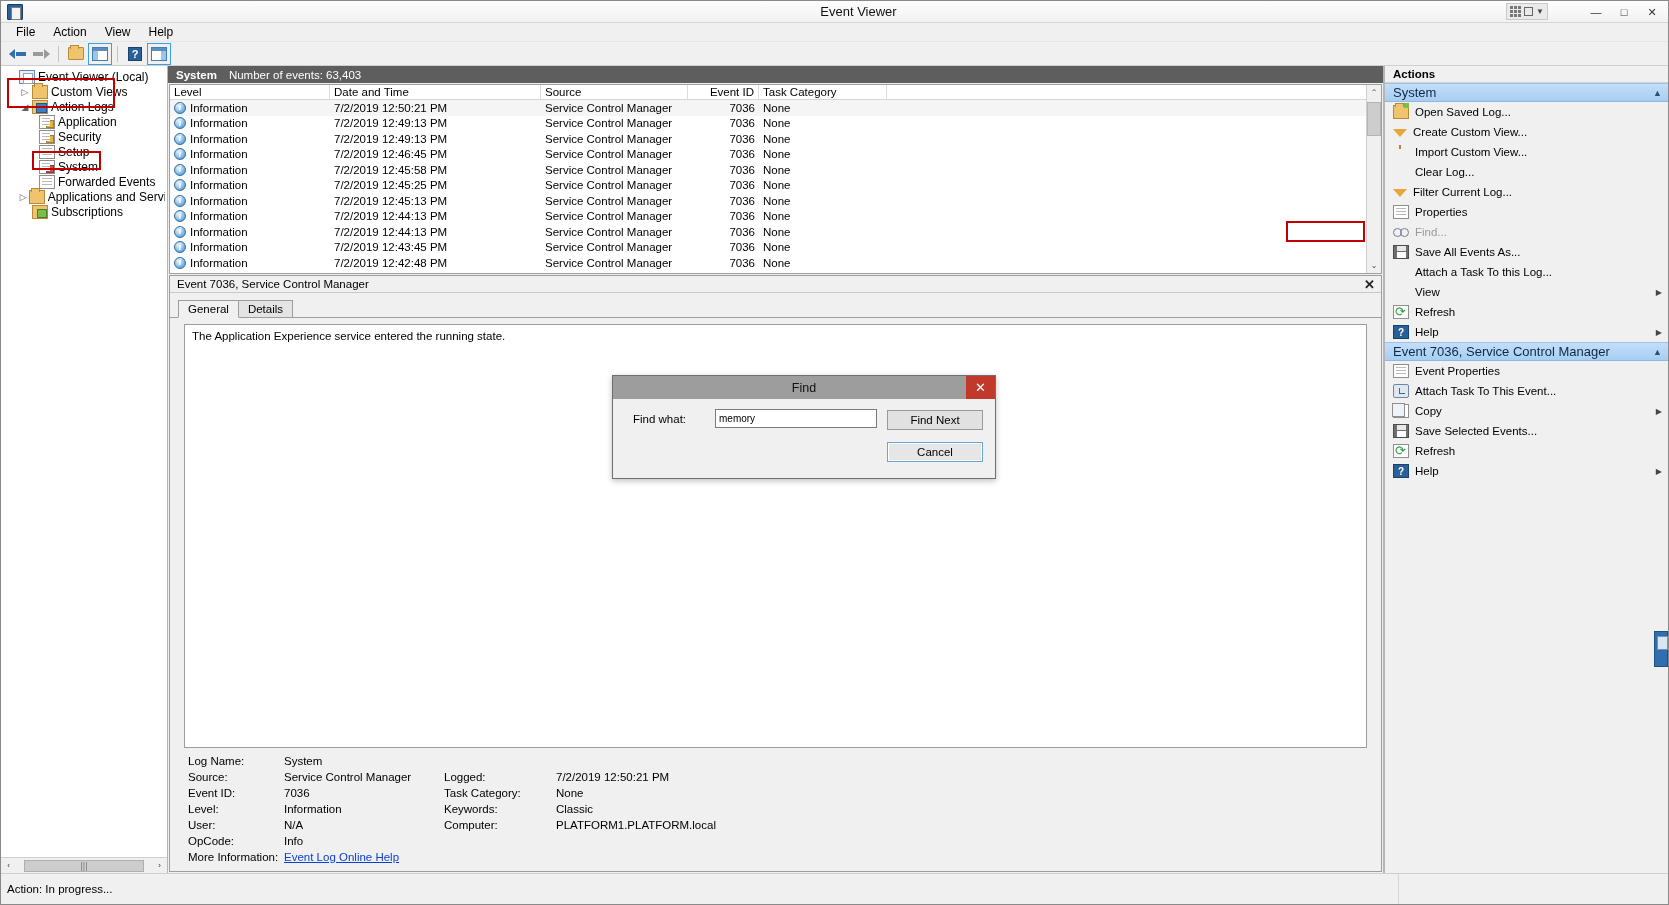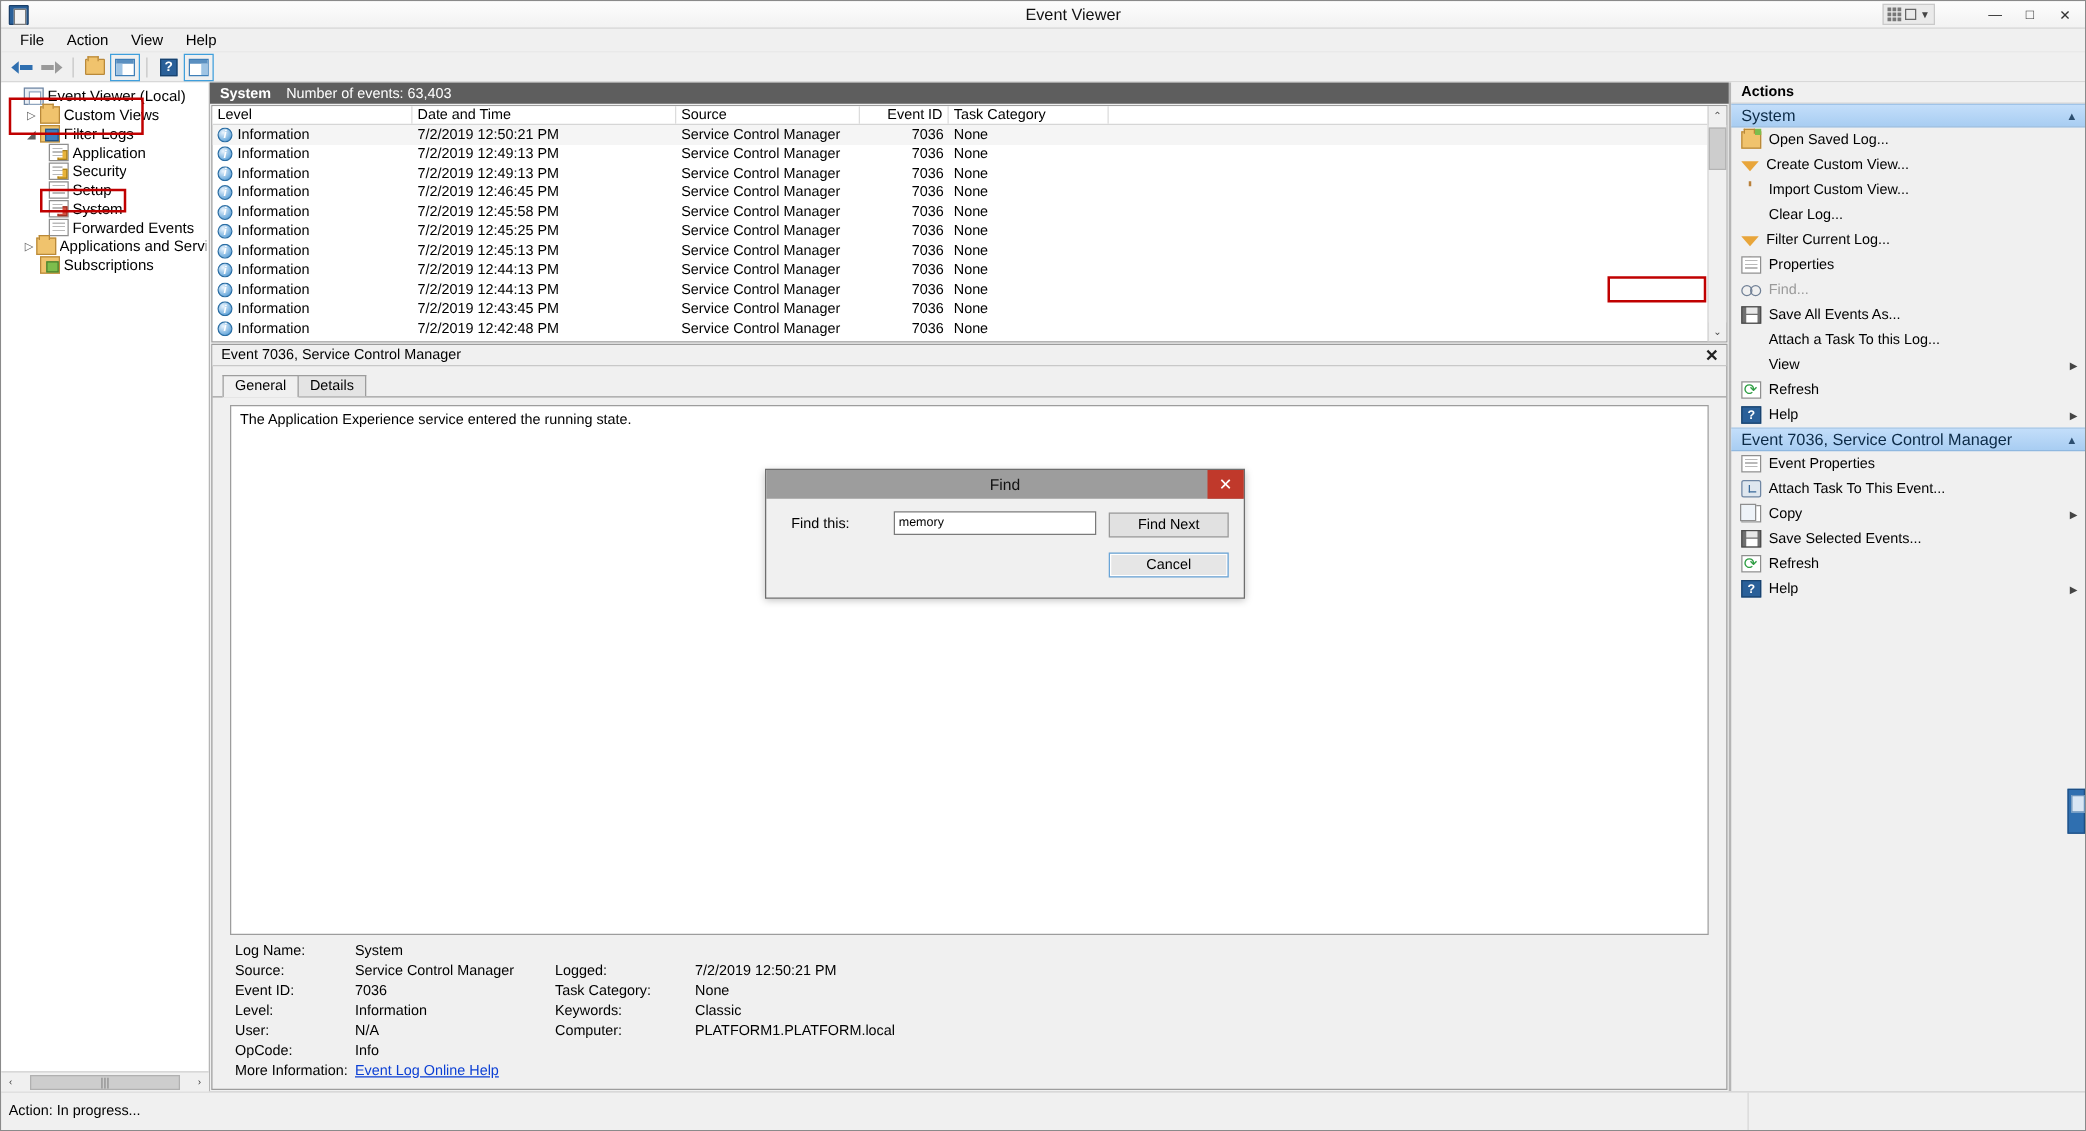--- a/index.html
+++ b/index.html
@@ -498,21 +498,21 @@
 
         <div class="tnode" style="padding-left:17px">
           <span class="exp">▷</span>
           <span class="ticon ic-fold"></span>
           <span class="tlabel">Custom Views</span>
         </div>
 
         <div class="tnode" style="padding-left:17px">
           <span class="exp">◢</span>
           <span class="ticon ic-foldblue"></span>
-          <span class="tlabel">Filter Logs</span>
+          <span class="tlabel">Action Logs</span>
         </div>
 
         <div class="tnode" style="padding-left:38px">
           <span class="ticon ic-logy"></span>
           <span class="tlabel">Application</span>
         </div>
         <div class="tnode" style="padding-left:38px">
           <span class="ticon ic-logy"></span>
           <span class="tlabel">Security</span>
         </div>
@@ -844,21 +844,21 @@
   <div class="edge-widget"></div>
 
   <div class="find-dialog">
     <div class="fd-title">
       <span>Find</span>
       <div class="fd-close">✕</div>
     </div>
     <div class="fd-body">
       <div class="fd-left">
         <div class="fd-row">
-          <span class="fd-label">Find this:</span>
+          <span class="fd-label">Find what:</span>
           <input class="fd-input" type="text" value="memory" style="">
         </div>
       </div>
       <div class="fd-right">
         <div class="fd-btn">Find Next</div>
         <div class="fd-btn focused">Cancel</div>
       </div>
     </div>
   </div>
 

